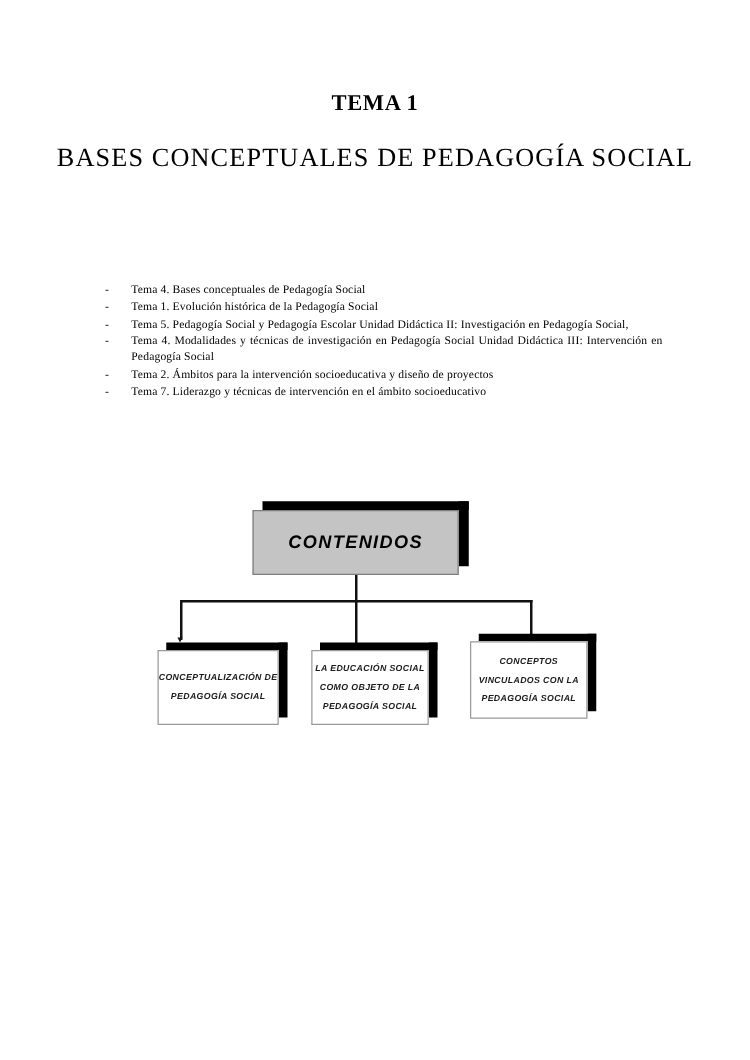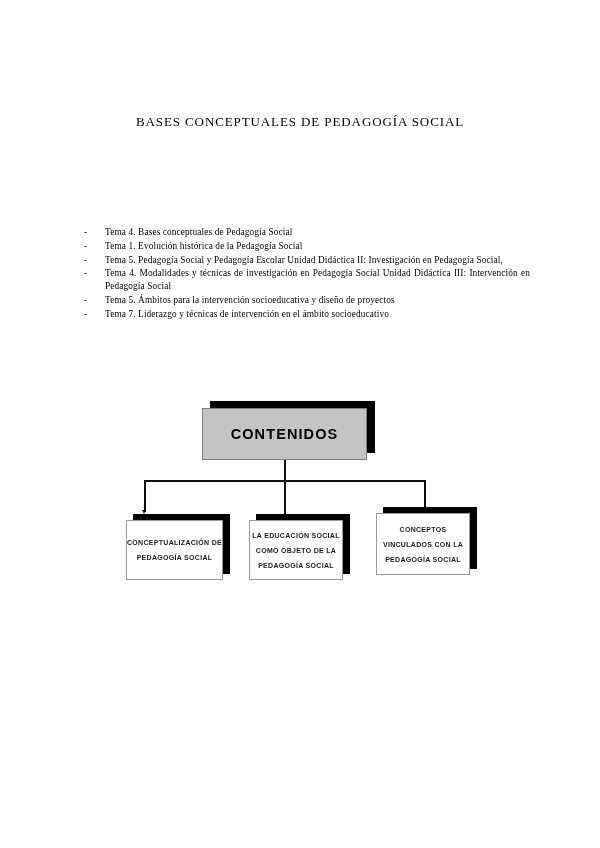--- a/index.html
+++ b/index.html
@@ -37,21 +37,21 @@
     letter-spacing: 0.5px;
   }
   .title-sub {
     position: absolute;
     left: 0;
     top: 114px;
     width: 600px;
     text-align: center;
     font-family: "Liberation Serif", serif;
     font-weight: normal;
-    font-size: 13px;
+    font-size: 21px;
     letter-spacing: 0.9px;
   }
 
   
   .intro-line {
     position: absolute;
     left: 70px;
     top: 198px;
     width: 460px;
     font-size: 9.3px;
@@ -108,20 +108,21 @@
     left: 0;
     top: 0;
     width: 100%;
     height: 100%;
     box-sizing: border-box;
     border: 1px solid #8a8a8a;
     display: flex;
     align-items: center;
     justify-content: center;
     z-index: 2;
+    font-style: italic;
   }
   .box3d .shadow-right {
     position: absolute;
     z-index: 1;
     background: #000000;
   }
   .box3d .shadow-top {
     position: absolute;
     z-index: 1;
     background: #000000;
@@ -163,20 +164,21 @@
     border-left: 2.6px solid transparent;
     border-right: 2.6px solid transparent;
     border-top: 4.5px solid #111111;
   }
 </style>
 </head>
 <body>
 
 <div class="page">
 
+  <div class="title-main">TEMA 1</div>
   <div class="title-sub">BASES CONCEPTUALES DE PEDAGOGÍA SOCIAL</div>
 
 
   <div class="topic-list">
     <div class="topic-item">
       <span class="dash">-</span>
       <span class="txt">Tema 4. Bases conceptuales de Pedagogía Social</span>
     </div>
     <div class="topic-item">
       <span class="dash">-</span>
@@ -185,21 +187,21 @@
     <div class="topic-item justify">
       <span class="dash">-</span>
       <span class="txt">Tema 5. Pedagogía Social y Pedagogía Escolar Unidad Didáctica II: Investigación en Pedagogía Social,</span>
     </div>
     <div class="topic-item justify">
       <span class="dash">-</span>
       <span class="txt">Tema 4. Modalidades y técnicas de investigación en Pedagogía Social Unidad Didáctica III: Intervención en Pedagogía Social</span>
     </div>
     <div class="topic-item">
       <span class="dash">-</span>
-      <span class="txt">Tema 5. Ámbitos para la intervención socioeducativa y diseño de proyectos</span>
+      <span class="txt">Tema 2. Ámbitos para la intervención socioeducativa y diseño de proyectos</span>
     </div>
     <div class="topic-item">
       <span class="dash">-</span>
       <span class="txt">Tema 7. Liderazgo y técnicas de intervención en el ámbito socioeducativo</span>
     </div>
   </div>
 
   <div class="diagram">
 
     <div class="box3d node-contenidos" style="left:202px; top:18px; width:165px; height:52px;">

